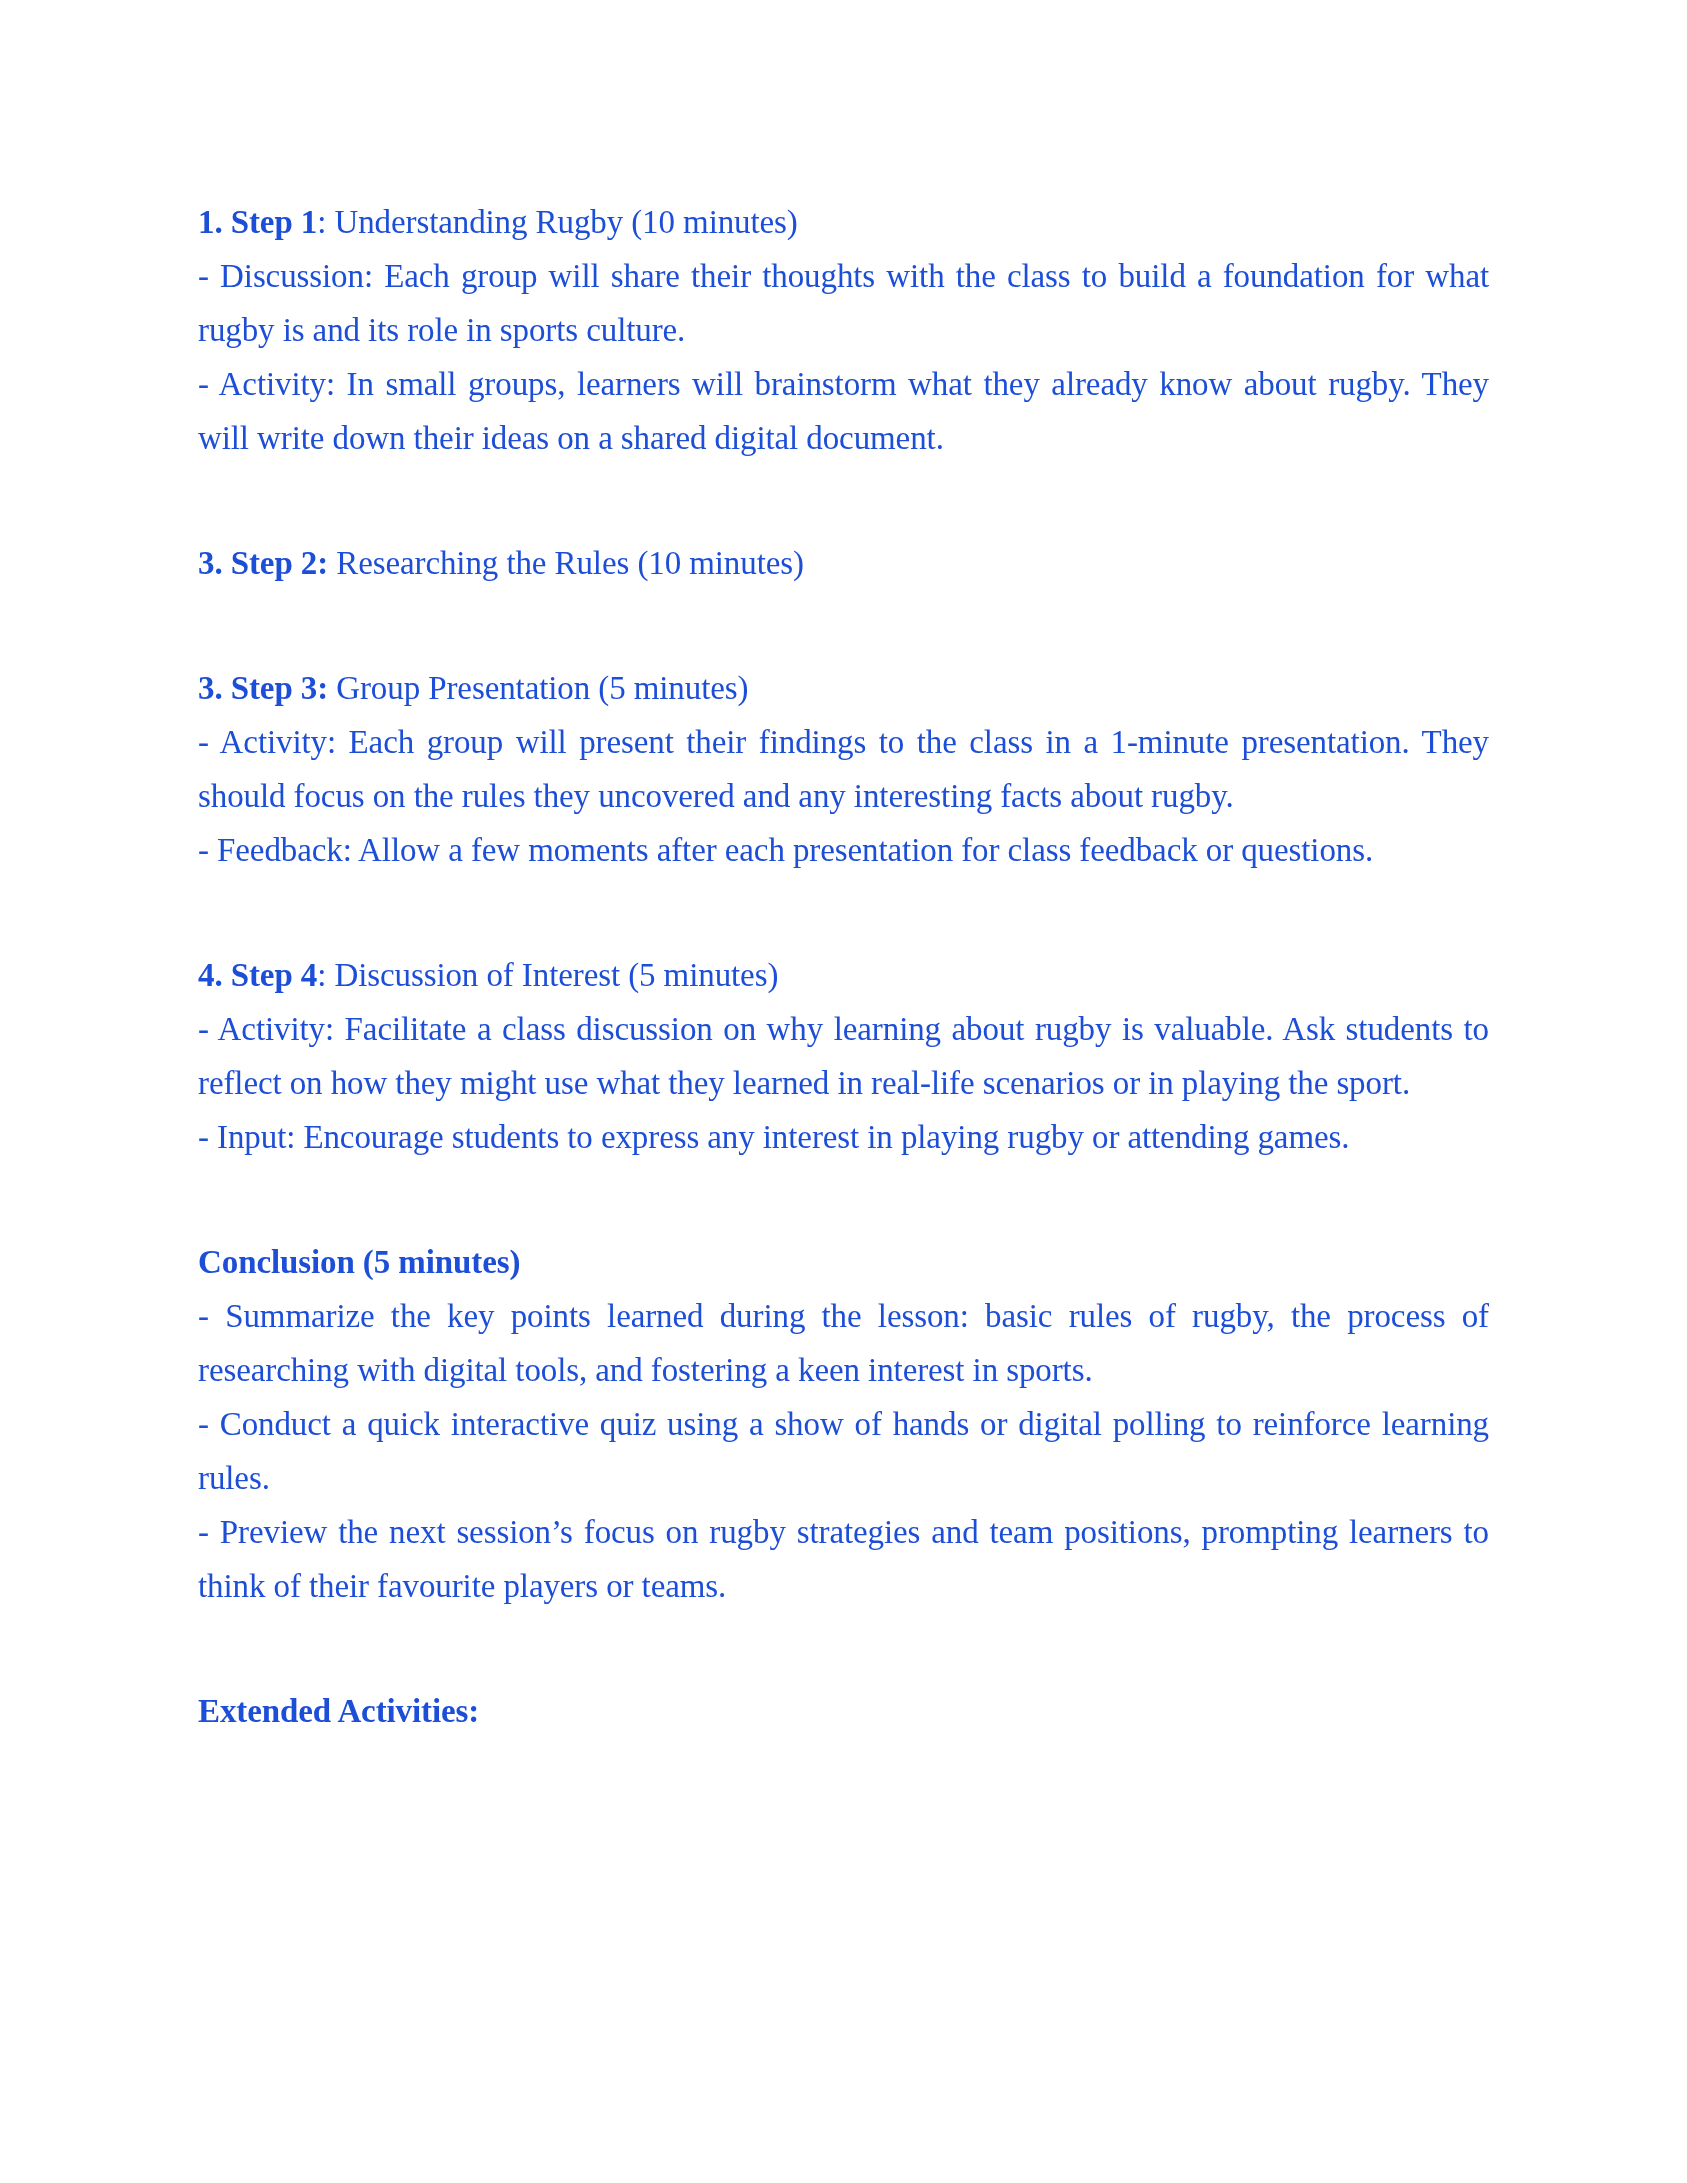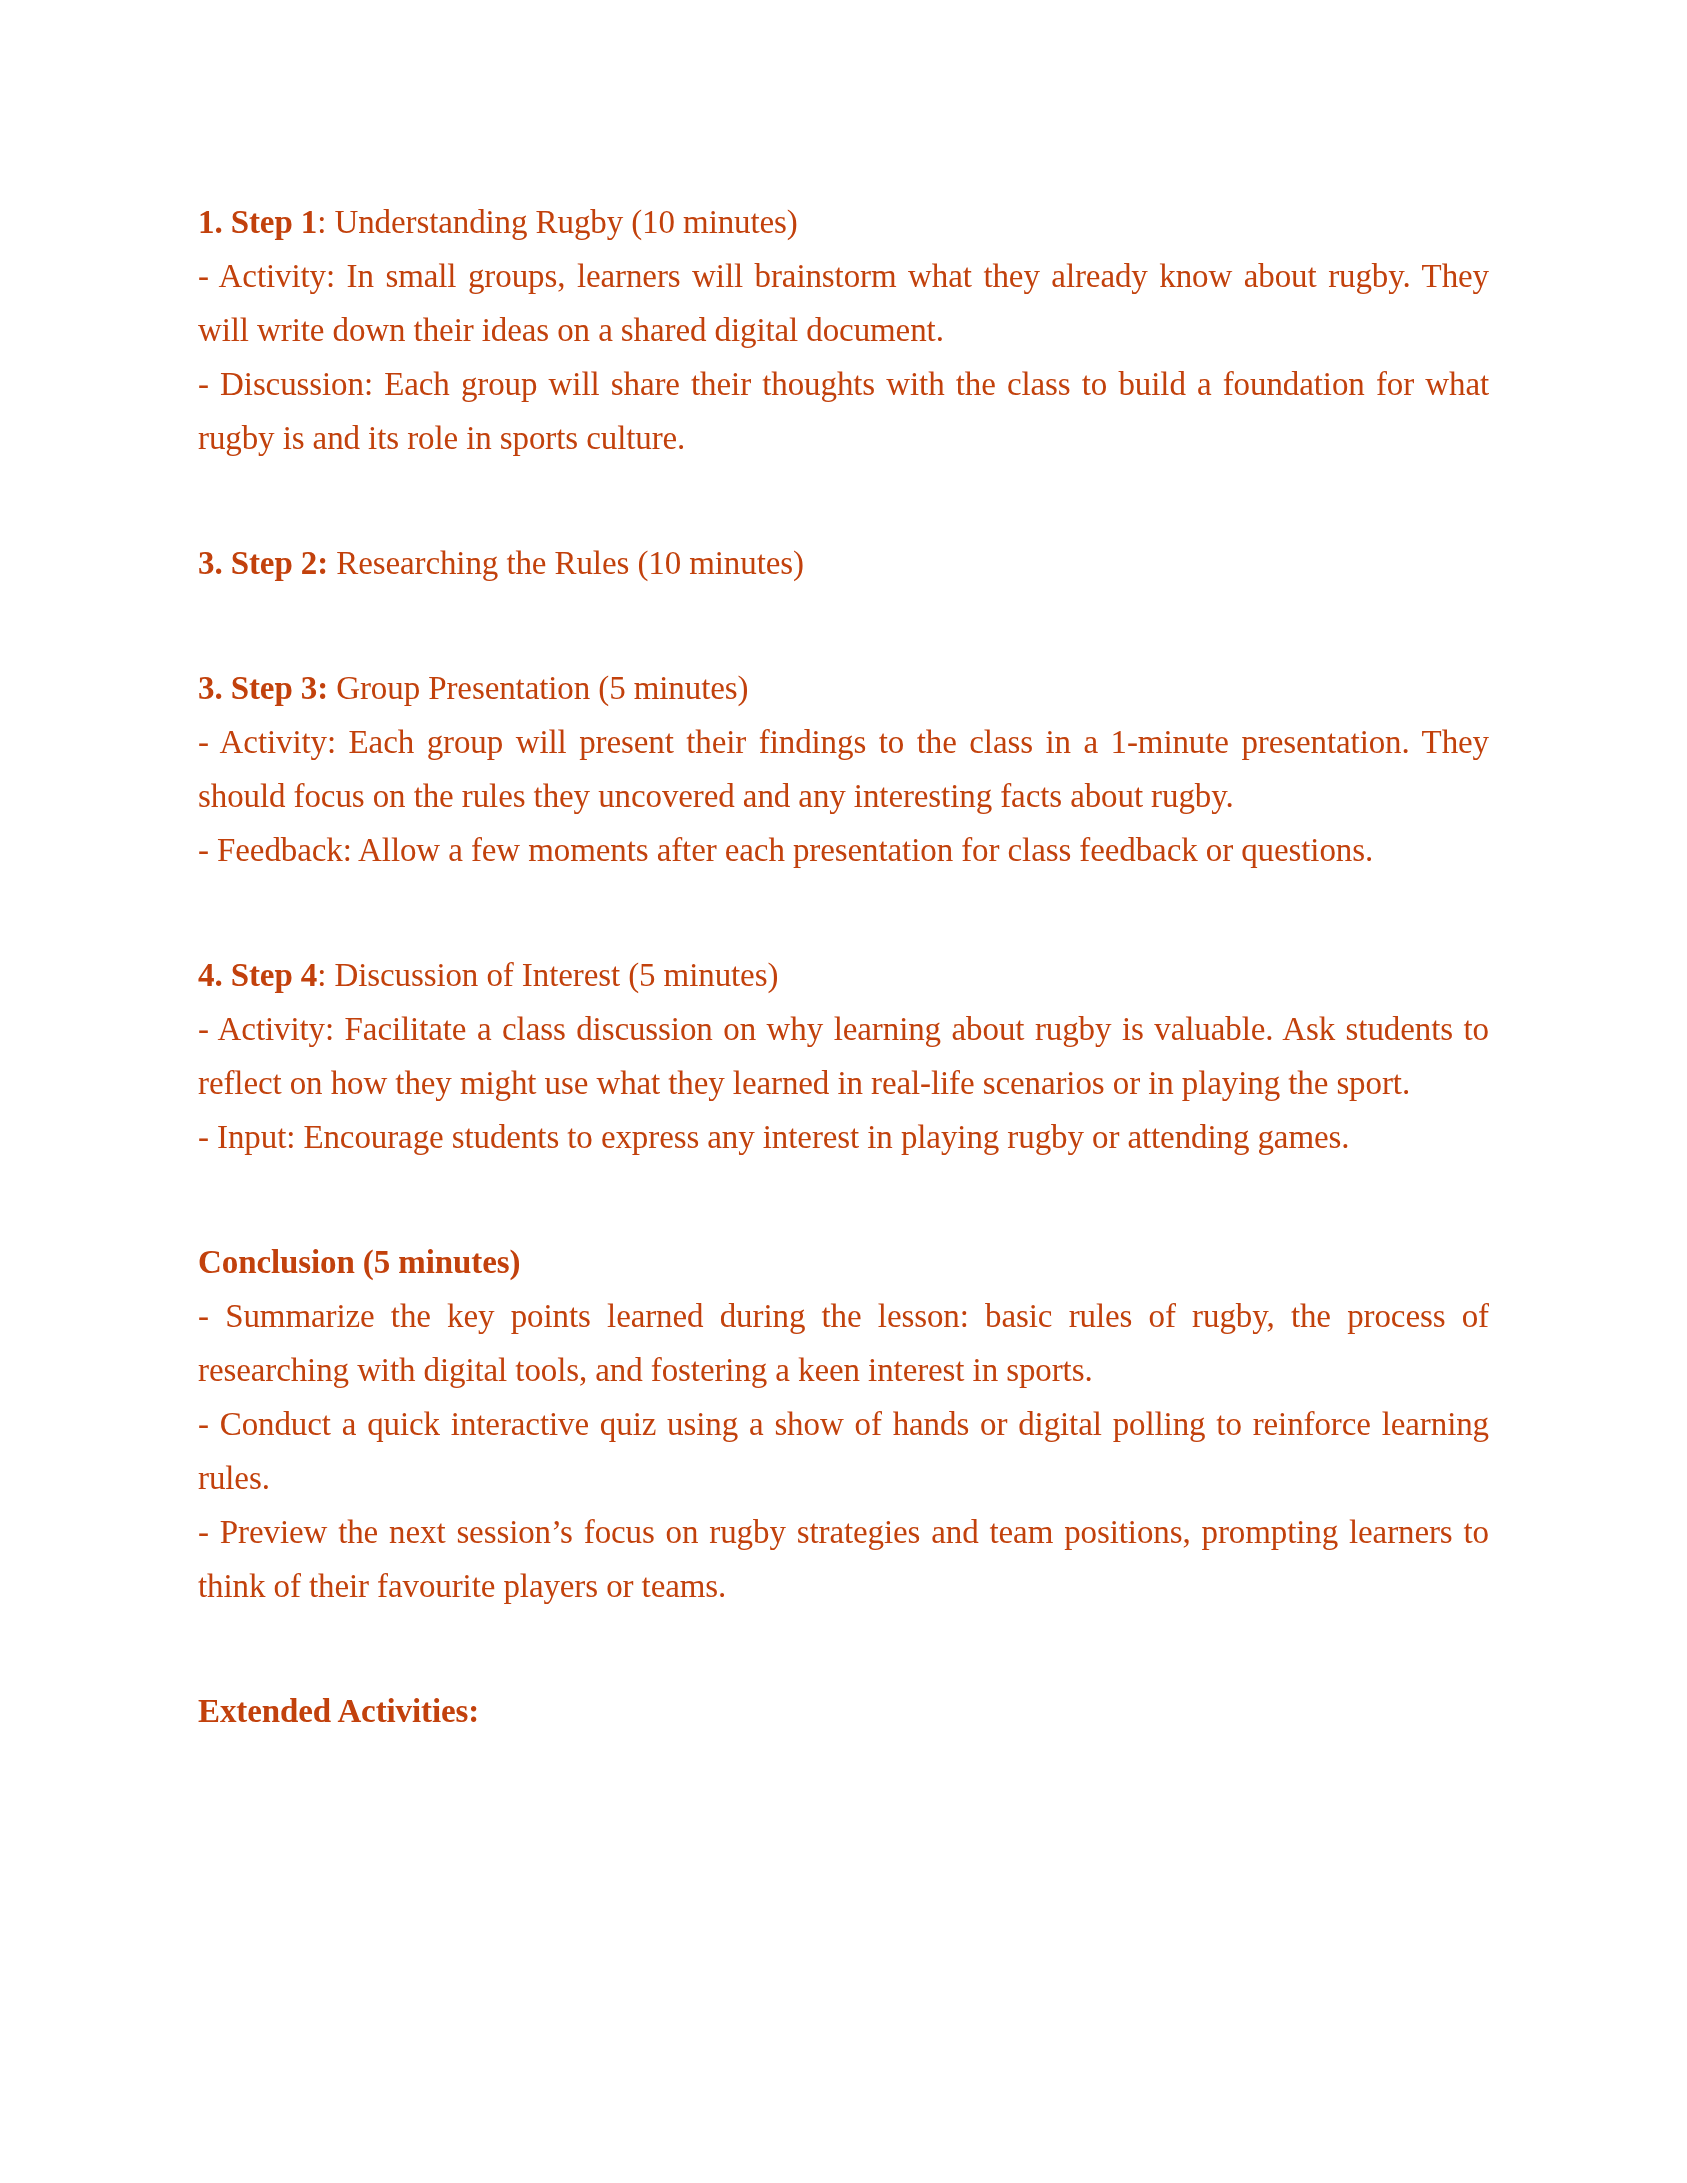--- a/index.html
+++ b/index.html
@@ -1,21 +1,21 @@
 <!DOCTYPE html>
 <html style="font-size:10.6px"><head>
 <meta charset="utf-8">
 <style>
   html, body { margin: 0; padding: 0; background: #ffffff; }
   .page {
     position: relative;
     width: 1687px;
     height: 2183px;
     background: #ffffff;
-    color: #c2410c;
+    color: #1d4ed8;
     font-family: "Liberation Serif", serif;
     font-size: 33px;
     line-height: 54px;
     letter-spacing: -0.1px;
     overflow: hidden;
   }
   .content {
     padding: 195px 198px 0 198px; 
   }
   .doc-section { margin-bottom: 71px; }
@@ -32,26 +32,26 @@
   .bold { font-weight: bold; }
 </style>
 </head>
 <body>
 
 <div class="page">
   <div class="content" id="doc-content">
       <section class="doc-section">
         <div class="line heading"><span class="bold">1. Step 1</span><span>: Understanding Rugby (10 minutes)</span></div>
         <div class="paragraph">
+          <div class="line justify">- Discussion: Each group will share their thoughts with the class to build a foundation for what</div>
+          <div class="line">rugby is and its role in sports culture.</div>
+        </div>
+        <div class="paragraph">
           <div class="line justify">- Activity: In small groups, learners will brainstorm what they already know about rugby. They</div>
           <div class="line">will write down their ideas on a shared digital document.</div>
-        </div>
-        <div class="paragraph">
-          <div class="line justify">- Discussion: Each group will share their thoughts with the class to build a foundation for what</div>
-          <div class="line">rugby is and its role in sports culture.</div>
         </div>
       </section>
       <section class="doc-section">
         <div class="line heading"><span class="bold">3. Step 2:</span><span> Researching the Rules (10 minutes)</span></div>
         <div class="paragraph">
         </div>
       </section>
       <section class="doc-section">
         <div class="line heading"><span class="bold">3. Step 3:</span><span> Group Presentation (5 minutes)</span></div>
         <div class="paragraph">

